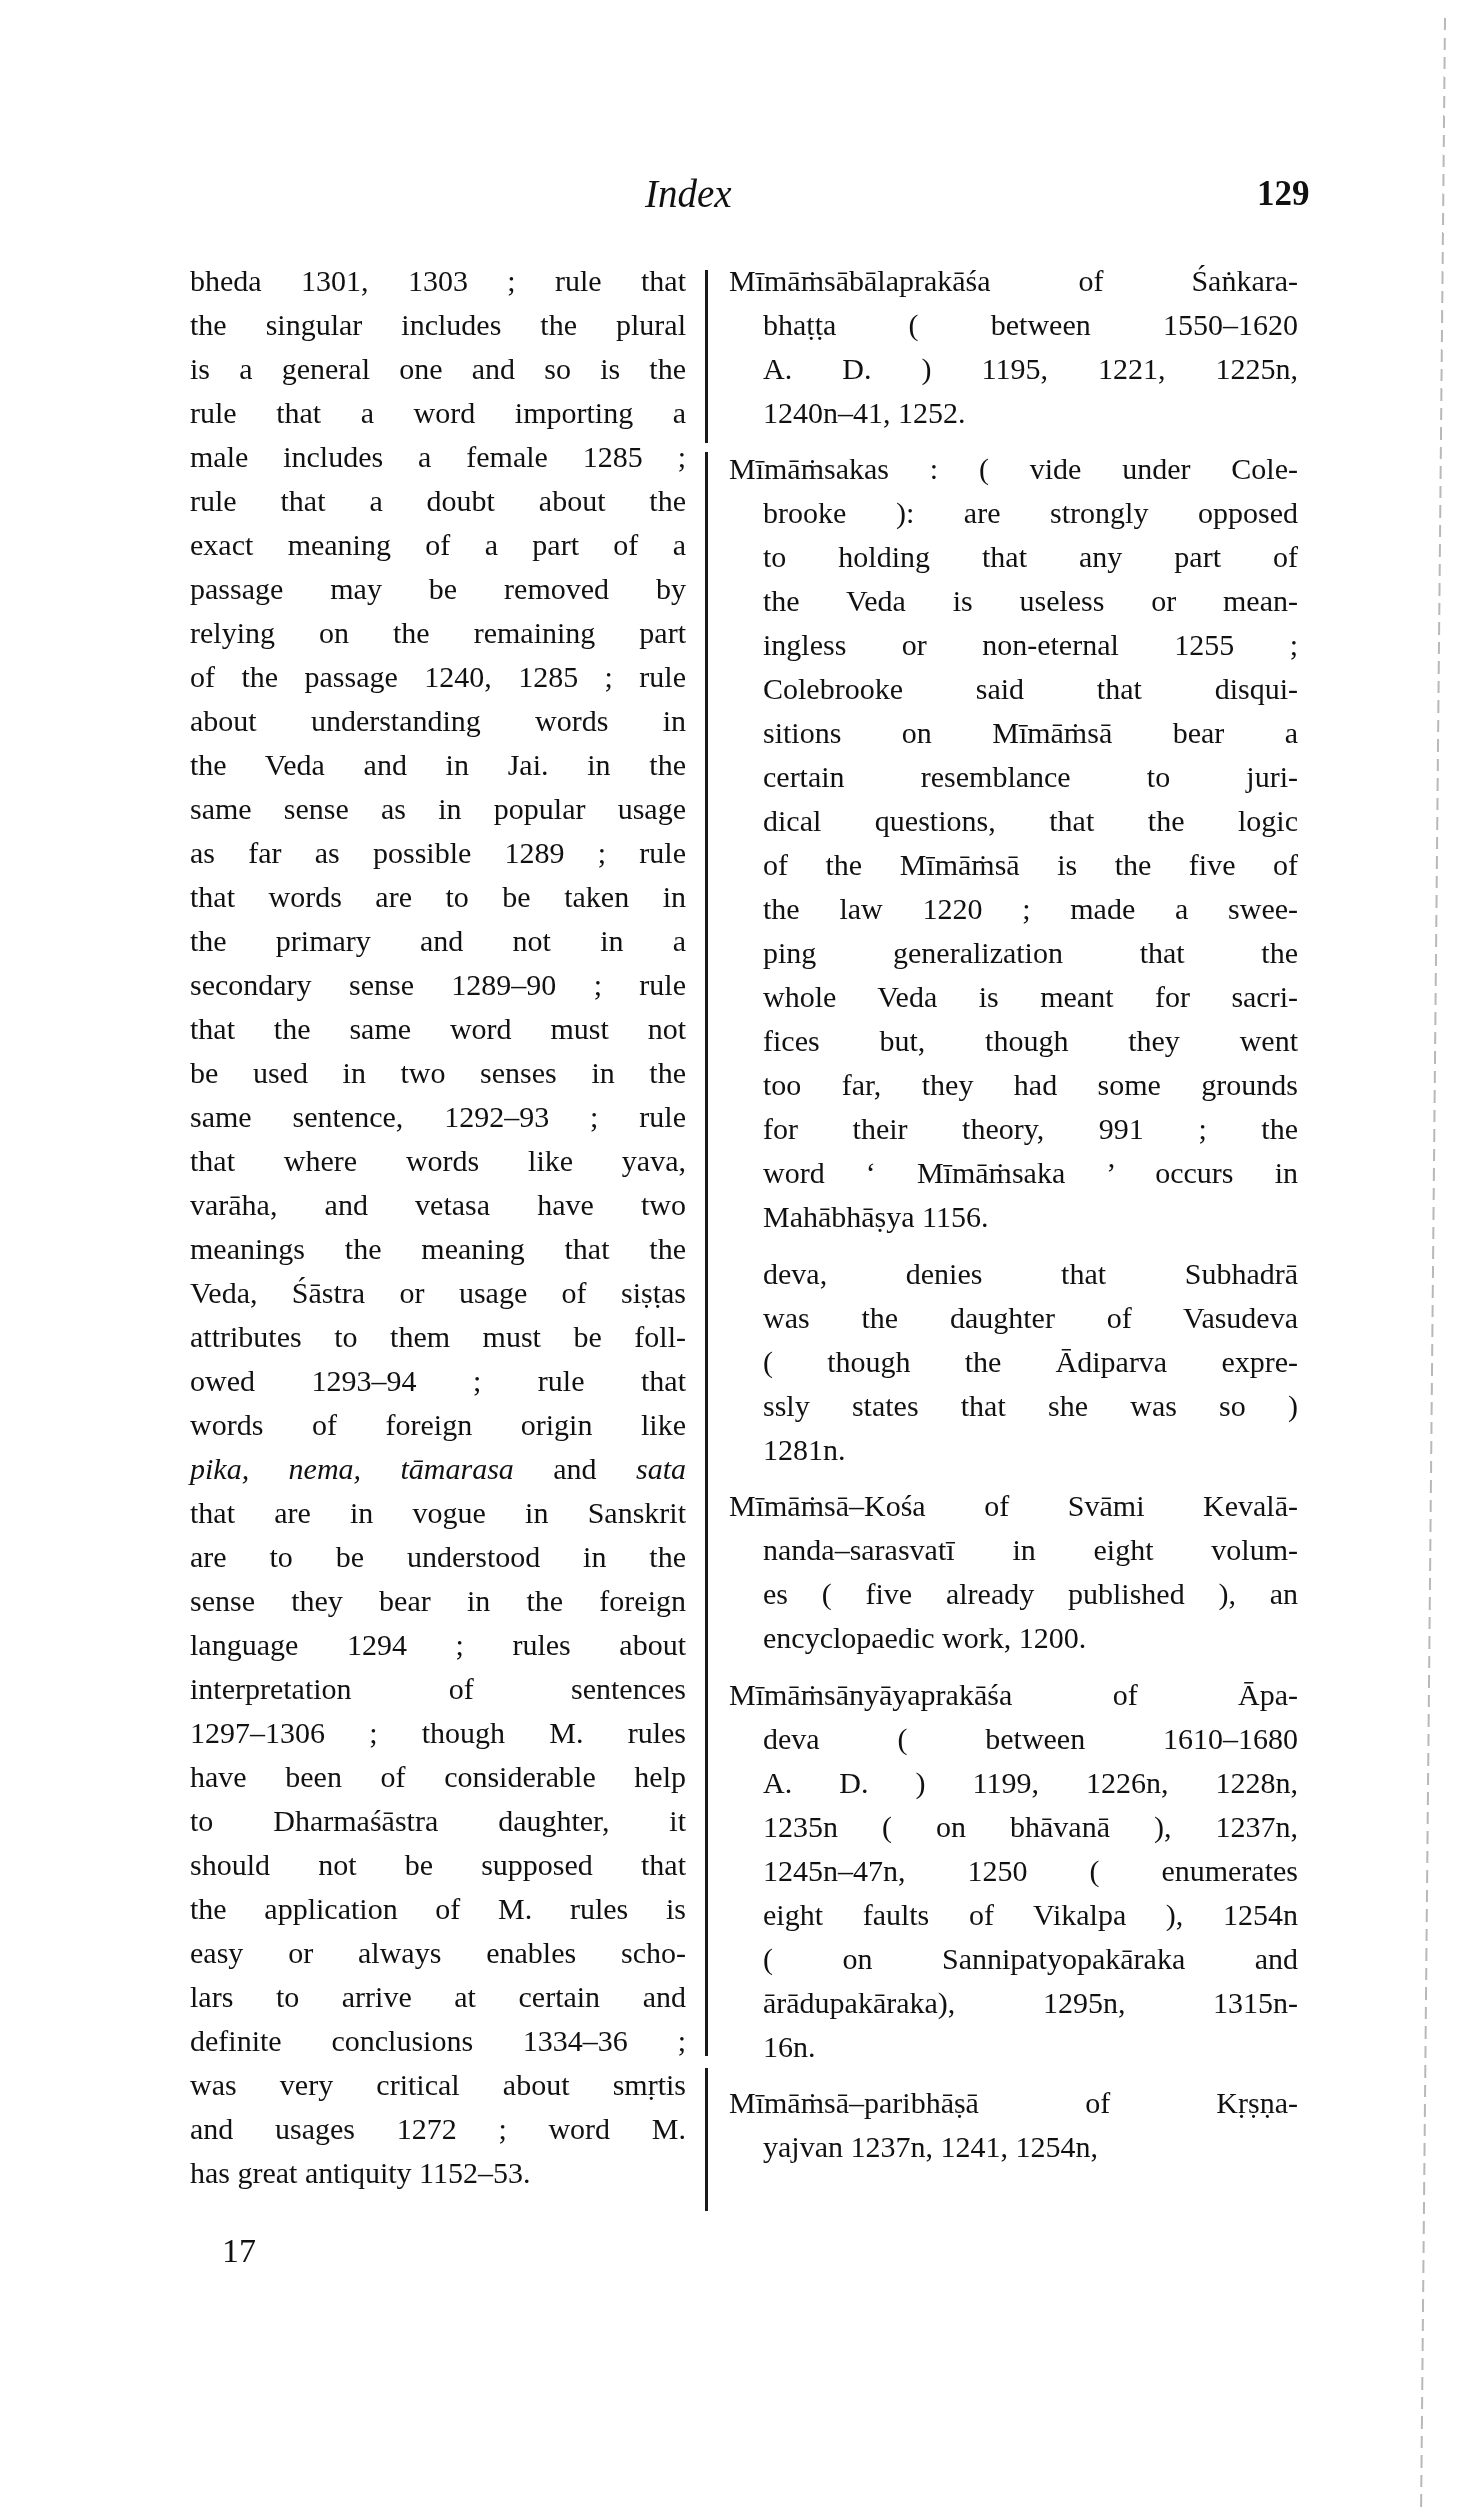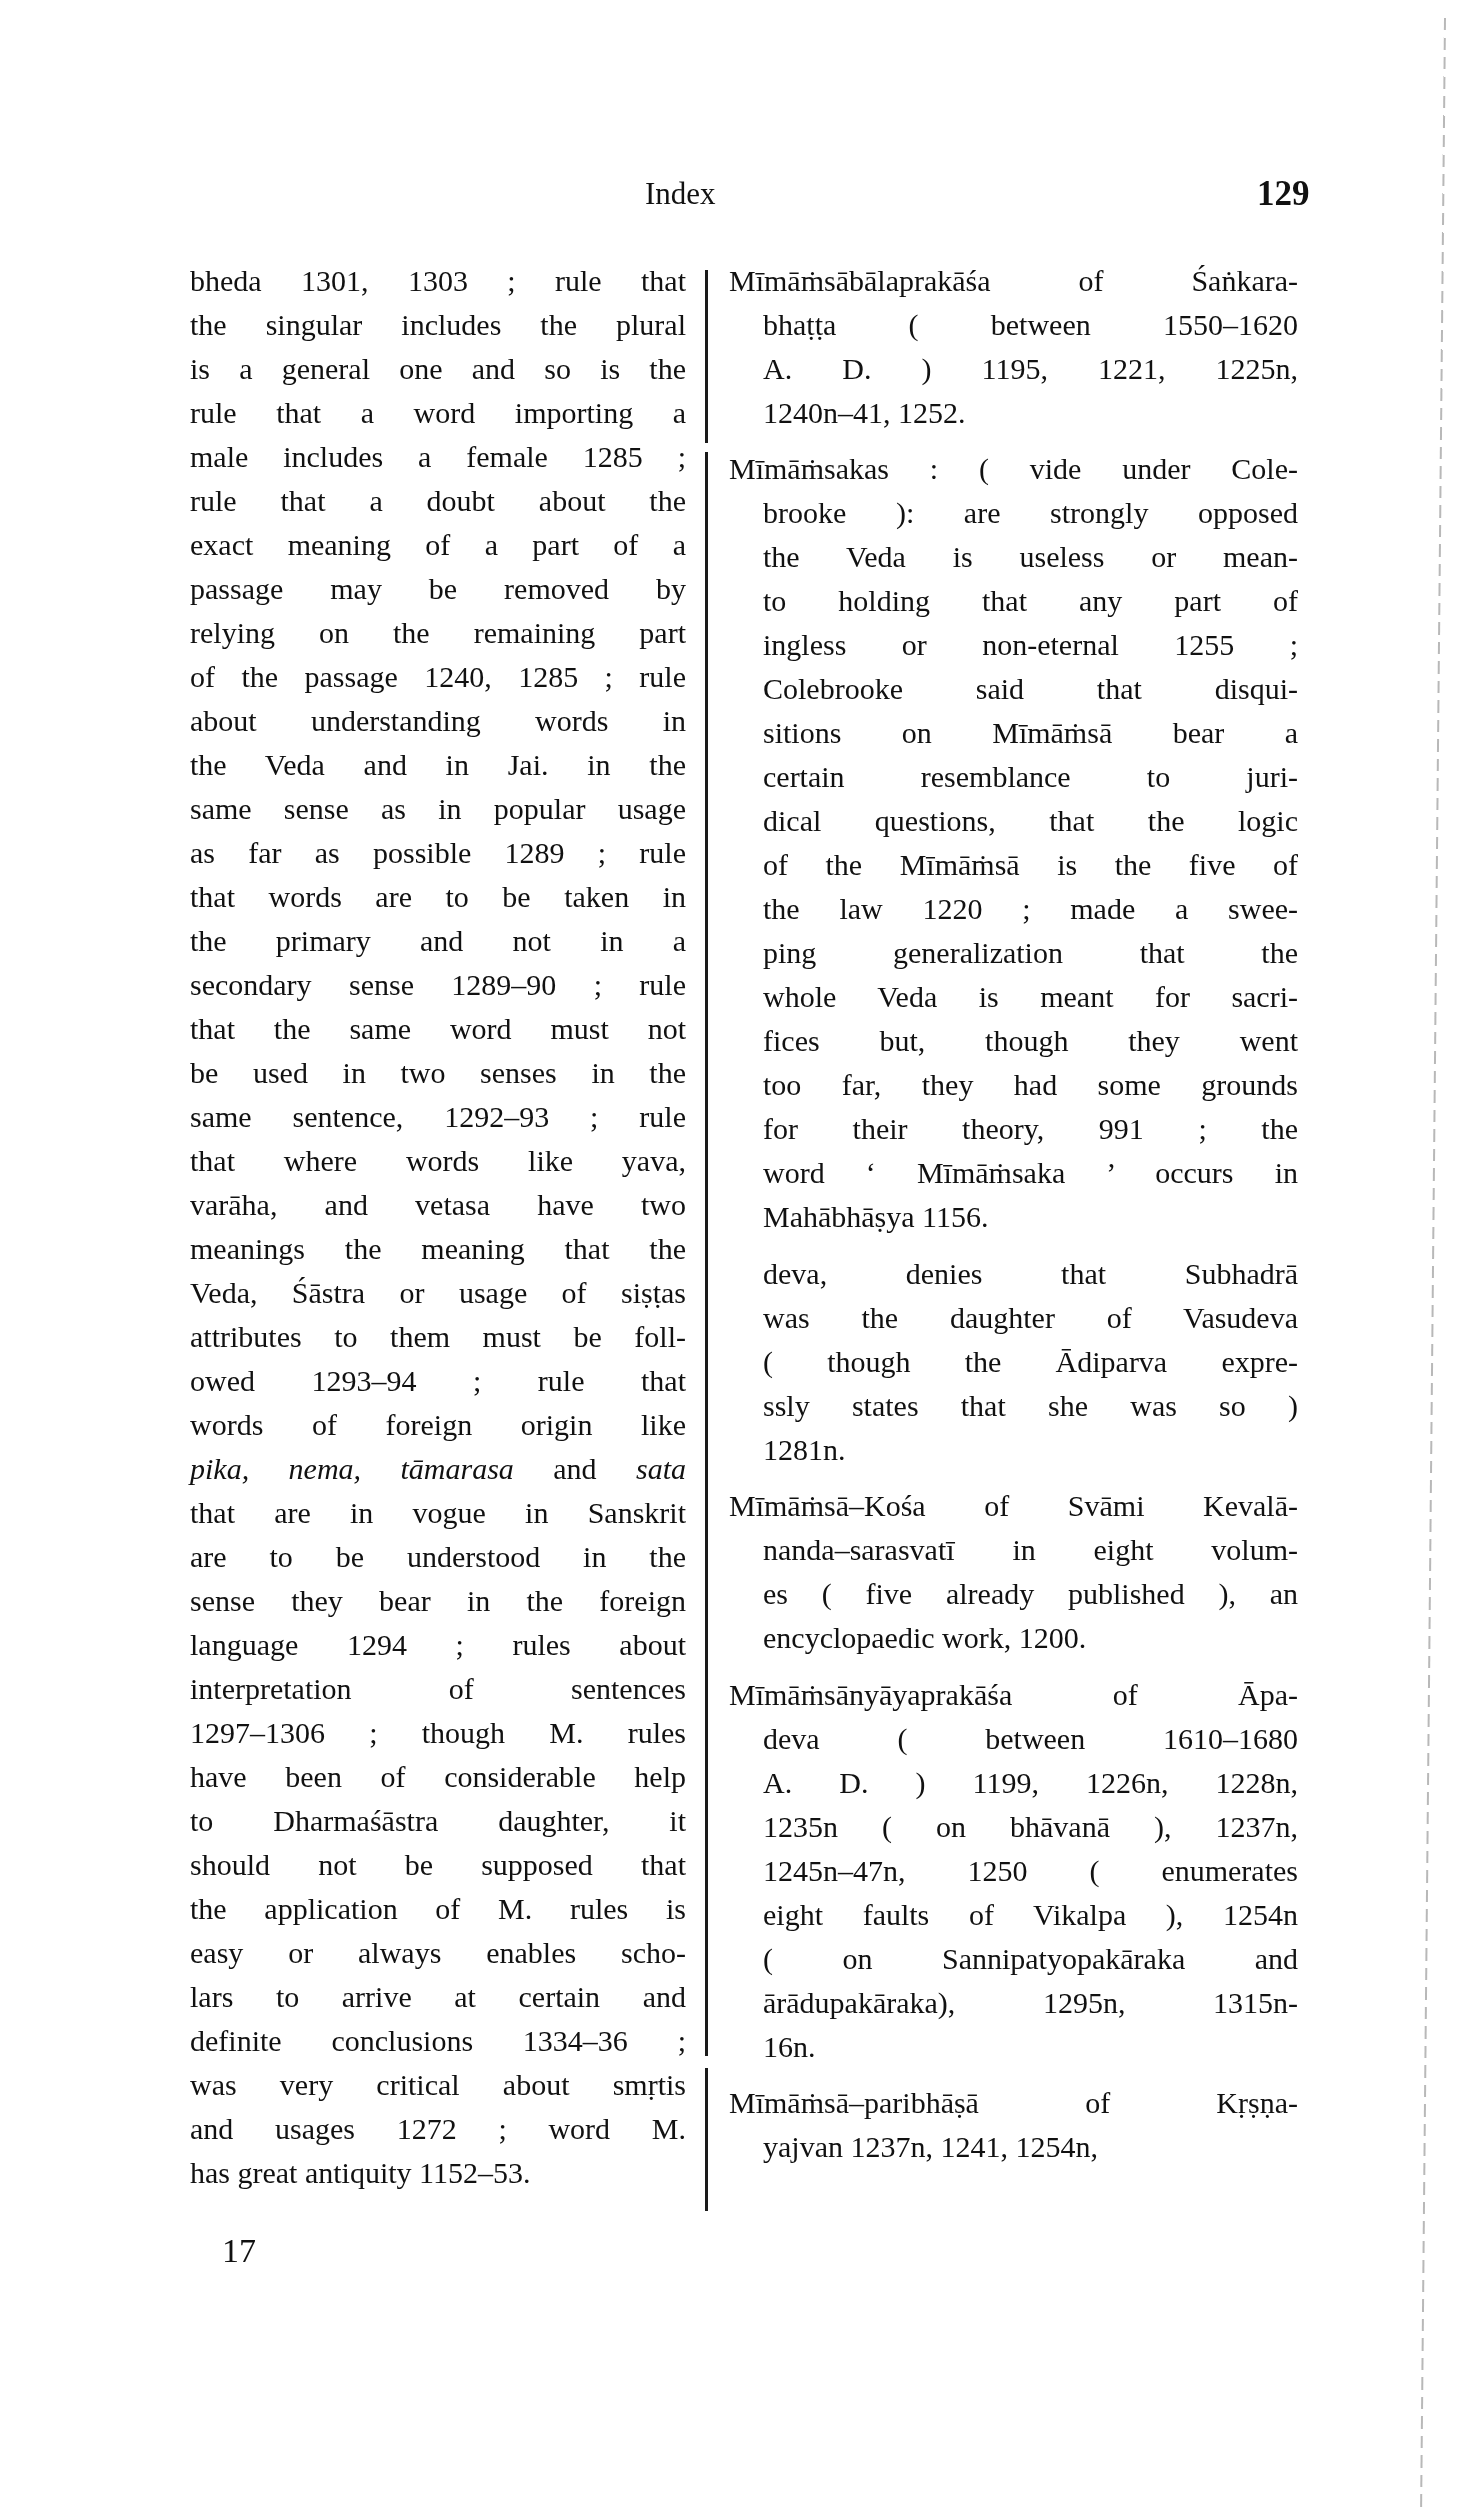--- a/index.html
+++ b/index.html
@@ -19,21 +19,22 @@
     position: absolute;
     top: 167px;
     left: 0;
     width: 1465px;
     height: 53px;
   }
   .running-title {
     position: absolute;
     left: 645px;
     top: 0;
-    font-size: 31px;
+    font-style: italic;
+    font-size: 39px;
     line-height: 53px;
     letter-spacing: 0px;
   }
   .page-number {
     position: absolute;
     left: 1257px;
     top: 0;
     font-size: 35px;
     line-height: 53px;
     font-weight: bold;
@@ -190,22 +191,22 @@
     <div class="entry">
       <span class="line first">Mīmāṁsābālaprakāśa of Śaṅkara-</span>
       <span class="line cont">bhaṭṭa ( between 1550–1620</span>
       <span class="line cont">A. D. ) 1195, 1221, 1225n,</span>
       <span class="line cont last">1240n–41, 1252.</span>
     </div>
 
     <div class="entry">
       <span class="line first">Mīmāṁsakas : ( vide under Cole-</span>
       <span class="line cont">brooke ): are strongly opposed</span>
+      <span class="line cont">to holding that any part of</span>
       <span class="line cont">the Veda is useless or mean-</span>
-      <span class="line cont">to holding that any part of</span>
       <span class="line cont">ingless or non-eternal 1255 ;</span>
       <span class="line cont">Colebrooke said that disqui-</span>
       <span class="line cont">sitions on Mīmāṁsā bear a</span>
       <span class="line cont">certain resemblance to juri-</span>
       <span class="line cont">dical questions, that the logic</span>
       <span class="line cont">of the Mīmāṁsā is the five of</span>
       <span class="line cont">the law 1220 ; made a swee-</span>
       <span class="line cont">ping generalization that the</span>
       <span class="line cont">whole Veda is meant for sacri-</span>
       <span class="line cont">fices but, though they went</span>

